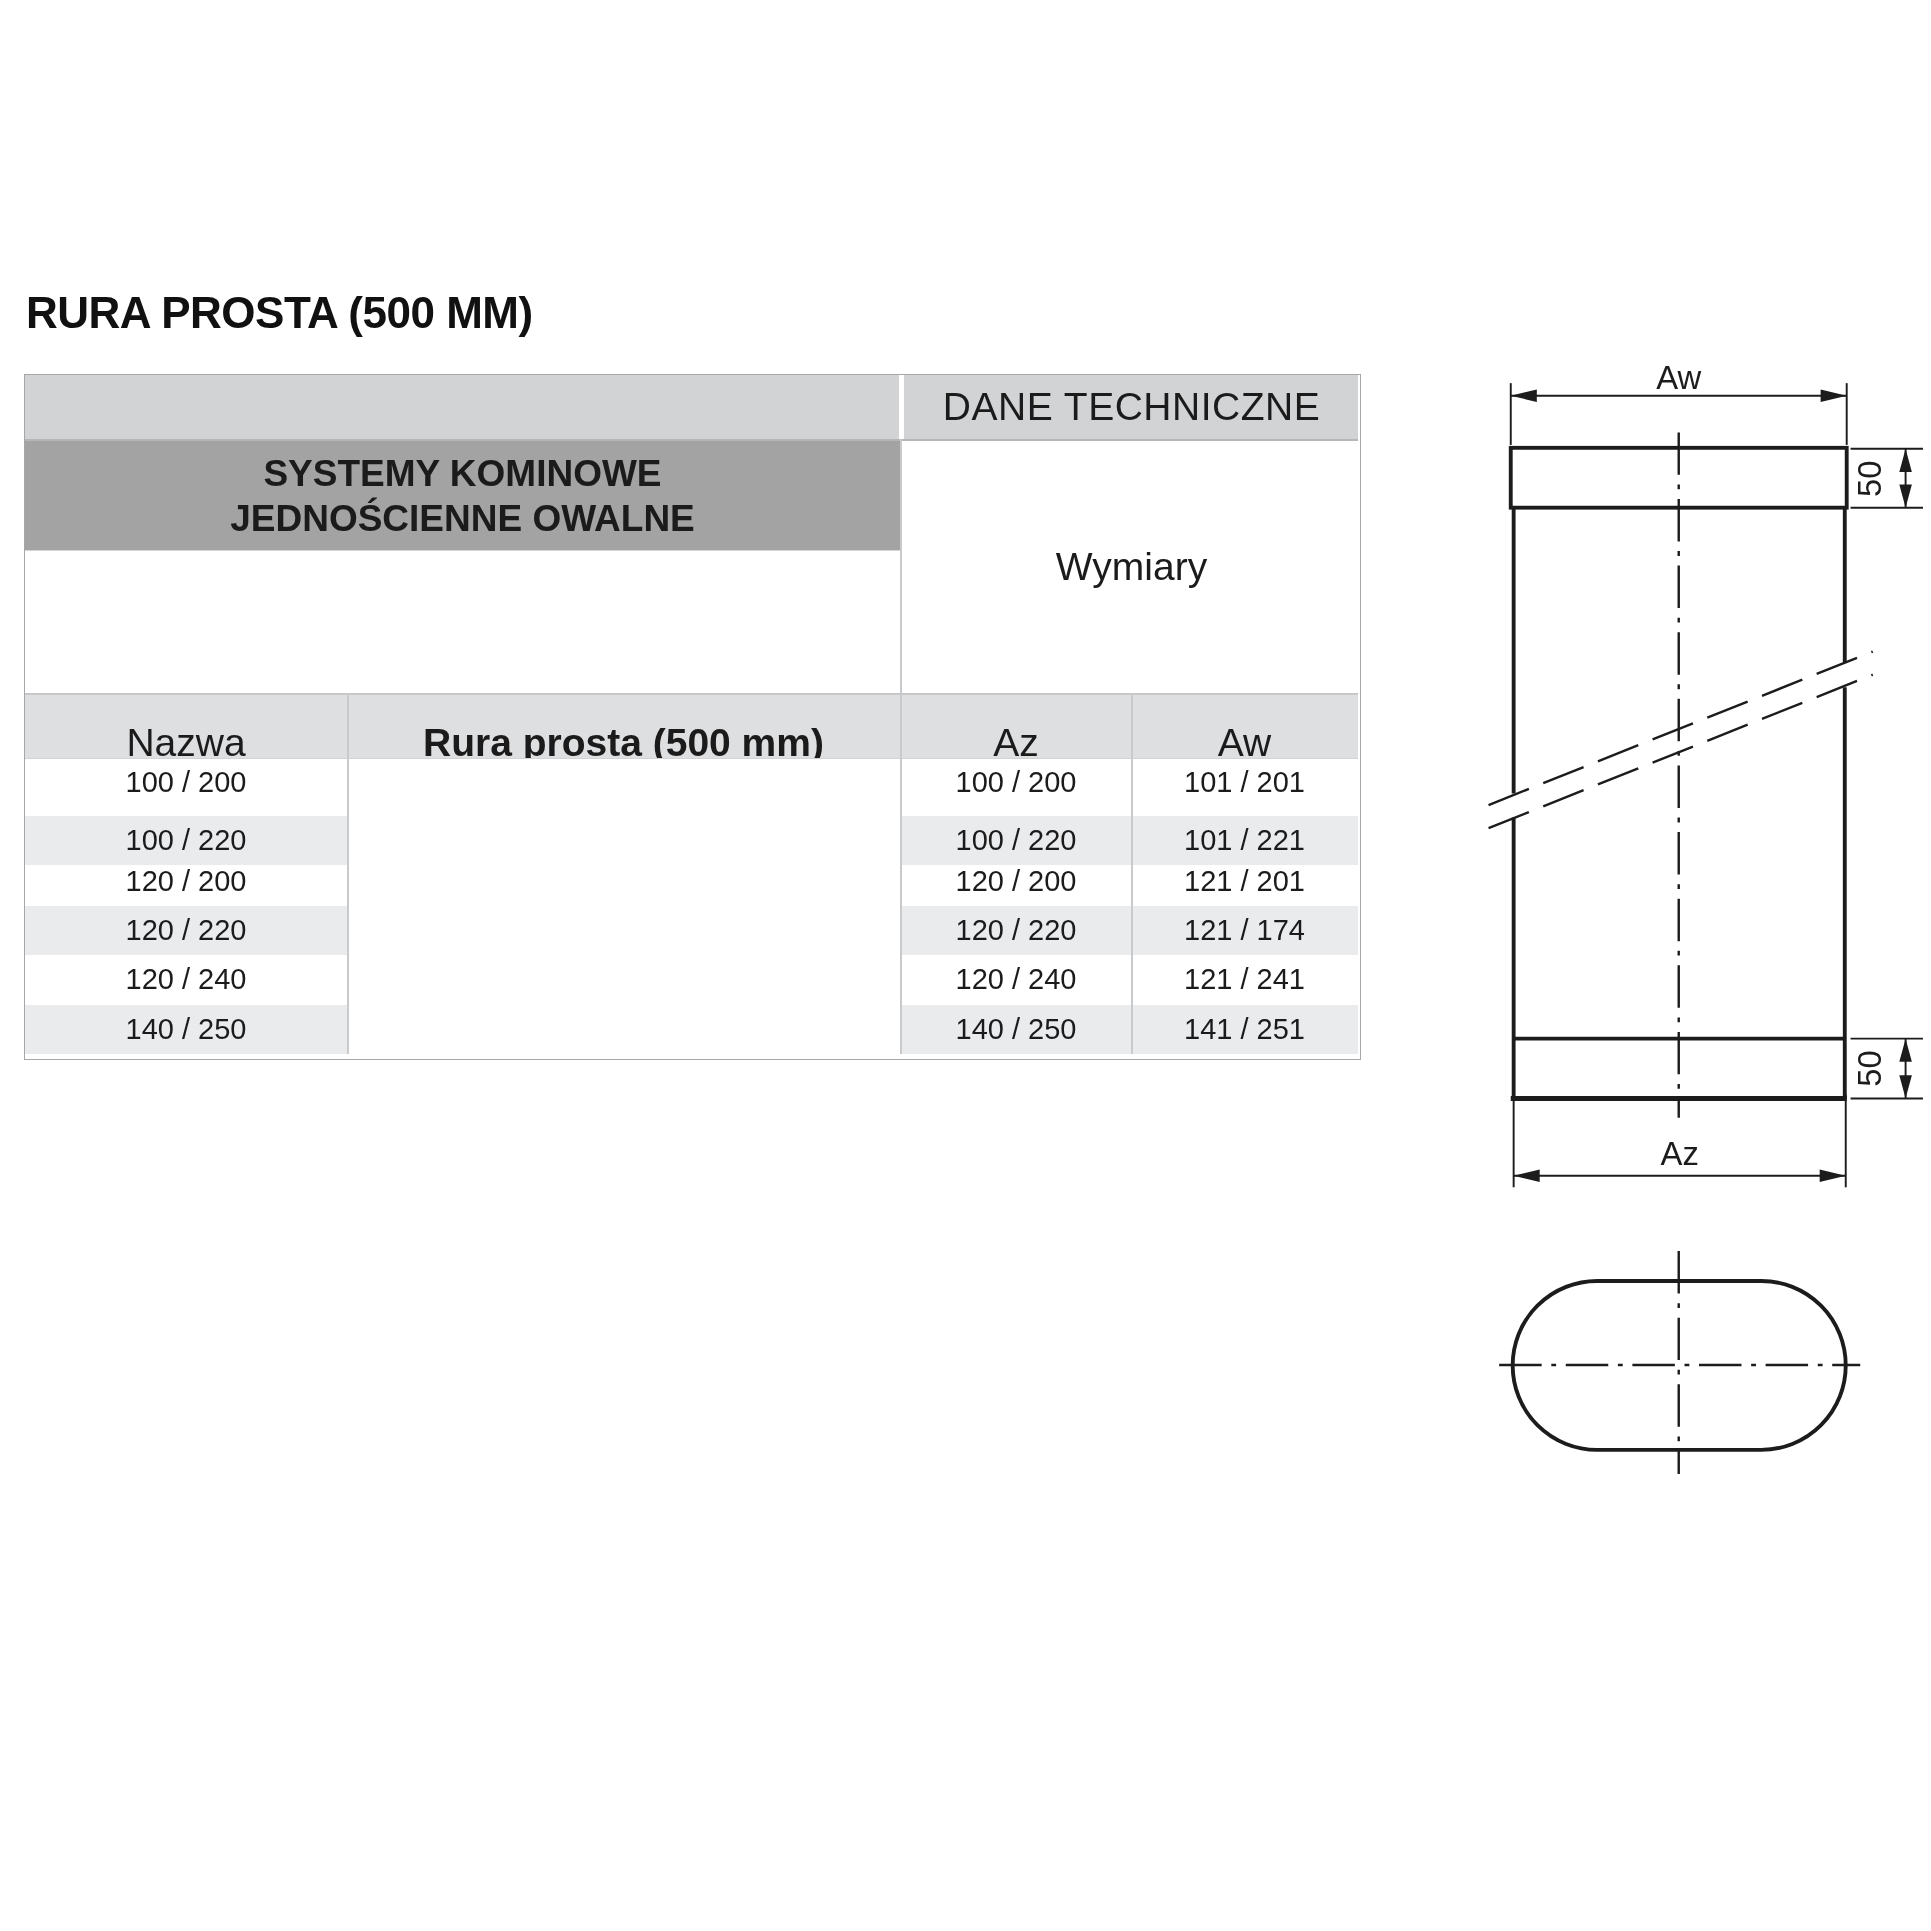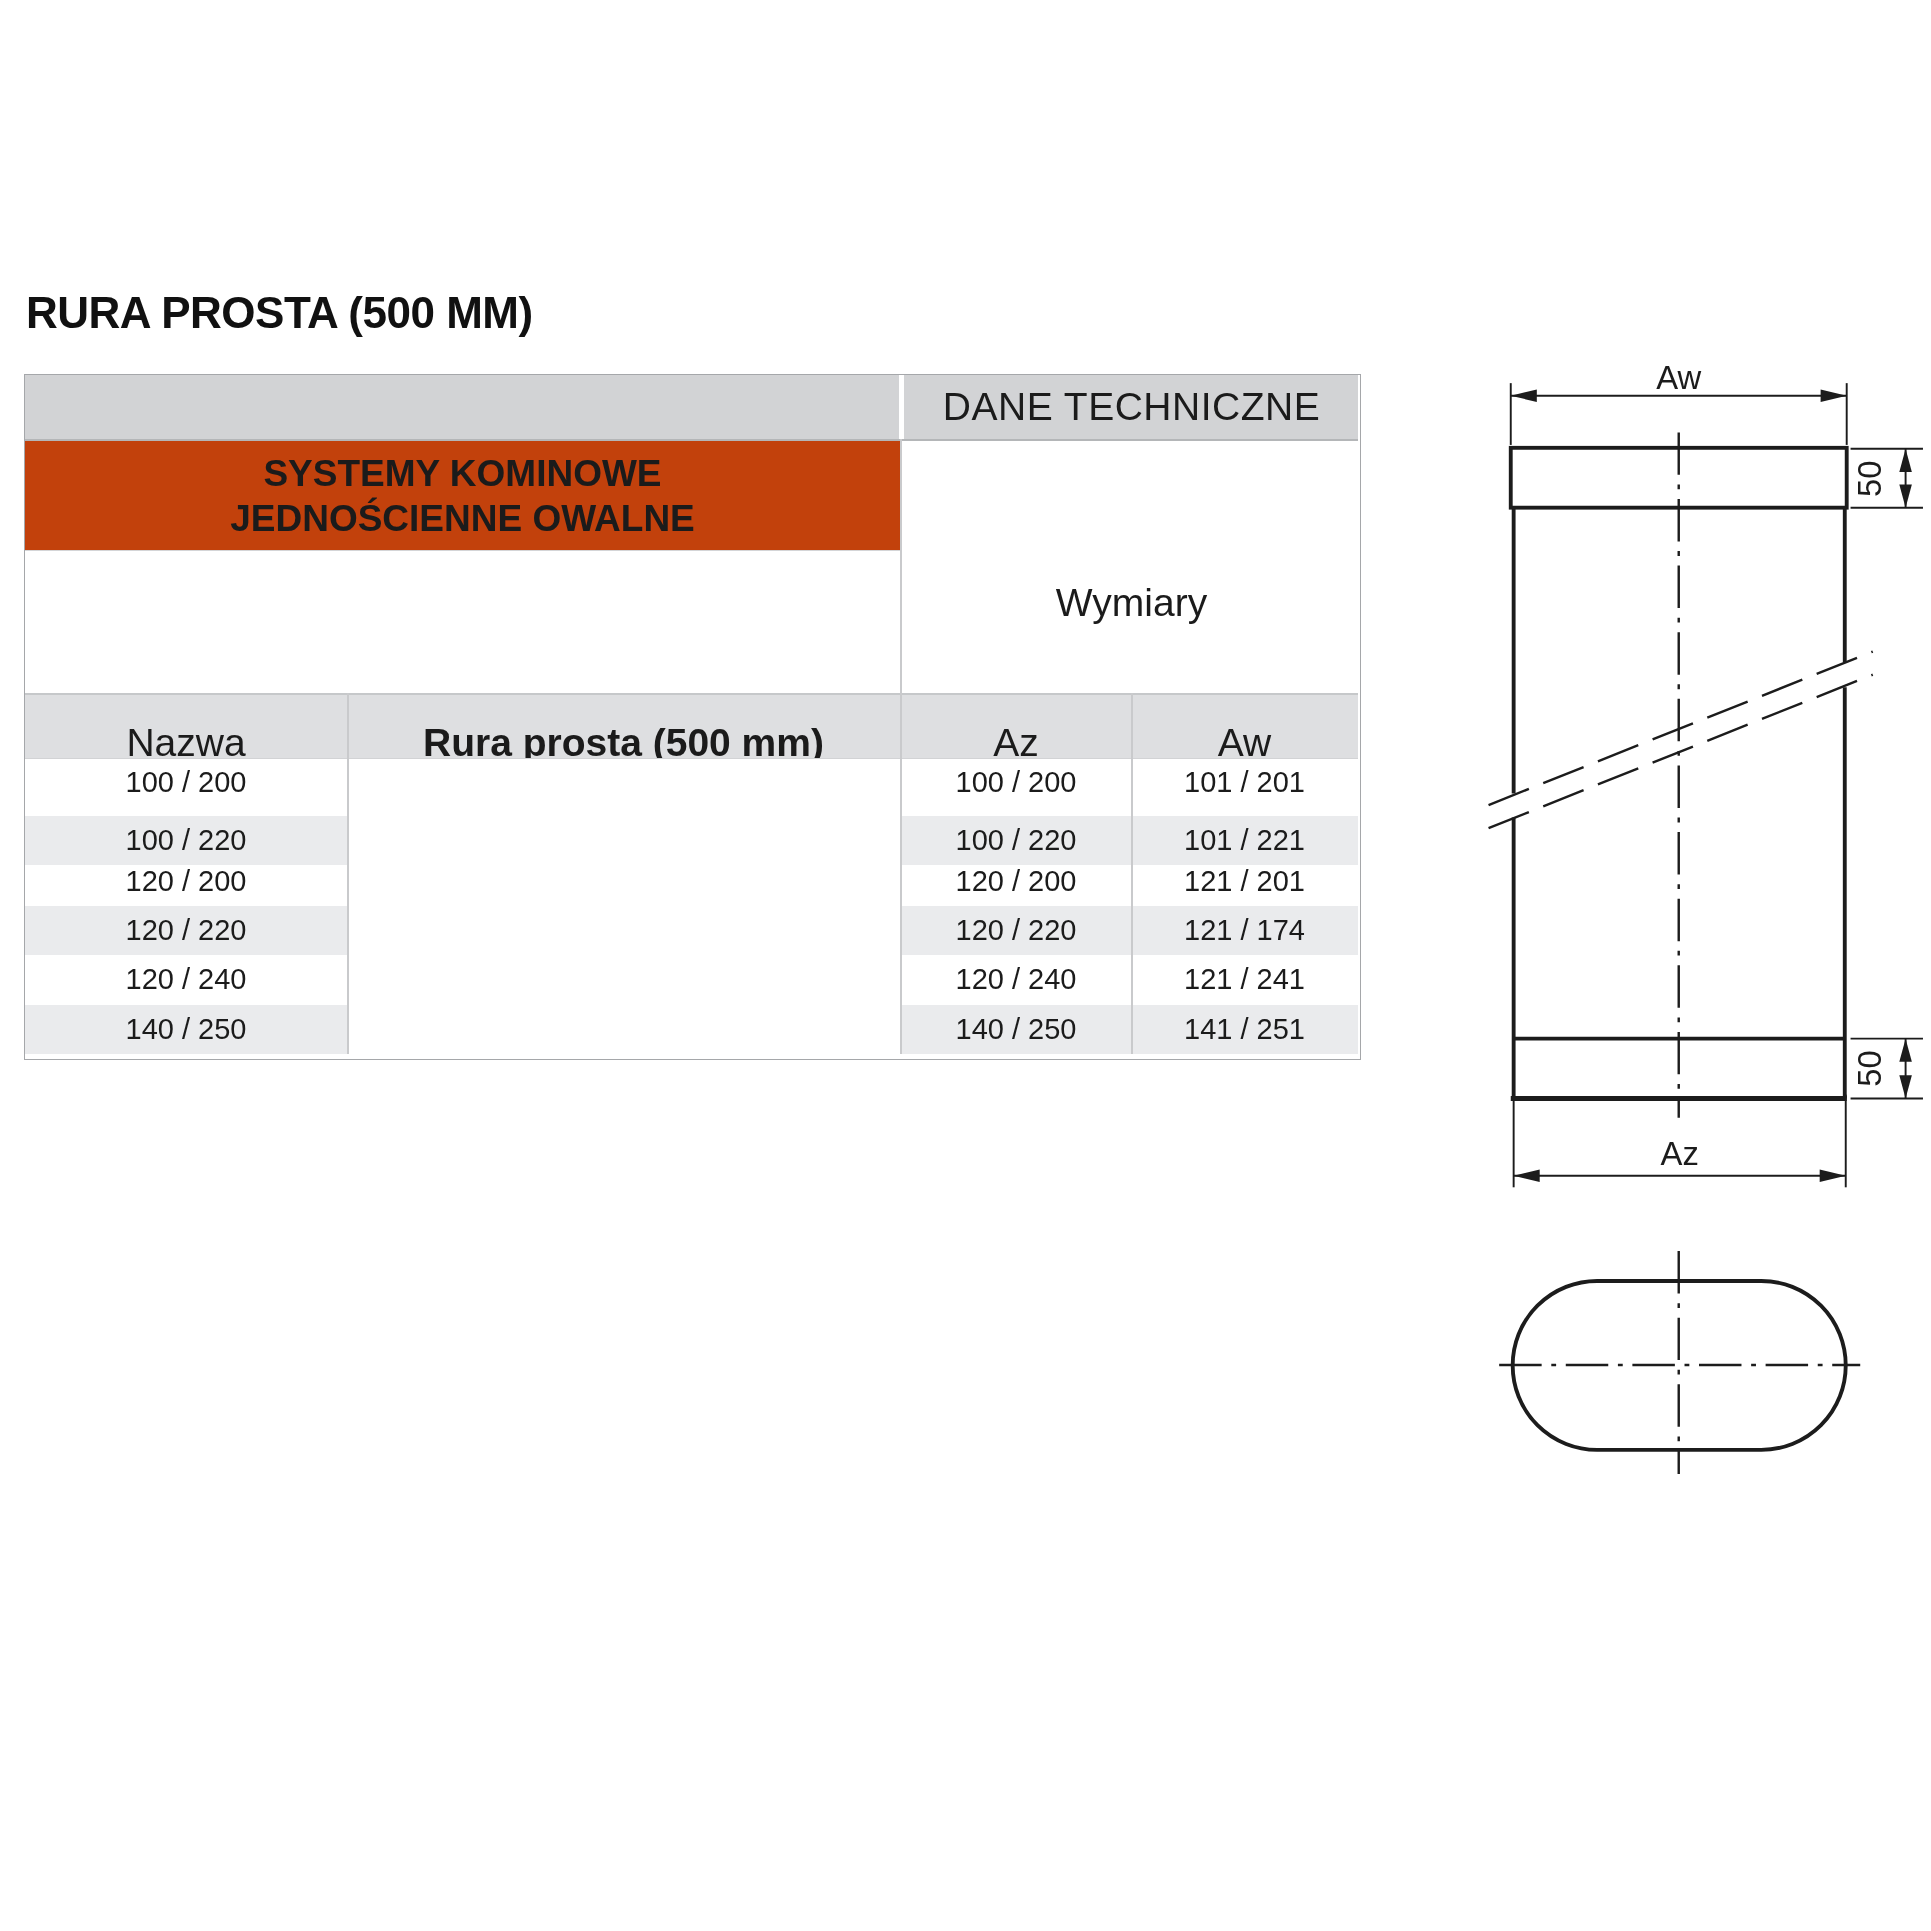--- a/index.html
+++ b/index.html
@@ -16,26 +16,26 @@
     position:absolute; left:24px; top:374px; width:1337px; height:686px;
     border:1.9px solid #a5a7aa; box-sizing:border-box; background:#fff;
   }
   .abs { position:absolute; box-sizing:border-box; }
   .flexc { display:flex; align-items:center; justify-content:center; text-align:center; }
   .band1 { left:0; top:0; width:1333px; height:64px; background:#d2d3d5; }
   .band1-gap { left:874px; top:0; width:4.8px; height:64px; background:#ffffff; }
   .dane-cell { left:879px; top:0; width:455px; height:64px; font-size:39px; letter-spacing:0.5px; }
   .line-band1 { left:0; top:64px; width:1333px; height:1.9px; background:#b4b6b8; }
   .systemy-cell {
-    left:0; top:66px; width:875px; height:109px; background:#c2410c;
+    left:0; top:66px; width:875px; height:109px; background:#a3a3a3;
     display:flex; flex-direction:column; align-items:center; justify-content:center;
     font-size:37px; font-weight:bold; line-height:45px;
   }
   .line-systemy { left:0; top:175px; width:875px; height:1px; background:#d4d5d7; }
-  .wymiary-cell { left:879px; top:66px; width:455px; height:252px; background:#ffffff; font-size:39px;margin-top:36px; }
+  .wymiary-cell { left:879px; top:66px; width:455px; height:252px; background:#ffffff; font-size:39px; }
   .line-headtop { left:0; top:318px; width:1333px; height:1.9px; background:#c6c8ca; z-index:4; }
   .head-band { left:0; top:320px; width:1333px; height:64px; background:#dedfe1; }
   .head-cell { top:336px; height:64px; font-size:39px; }
   .h-name { left:0; width:322px; }
   .h-prod { left:322px; width:553px; font-weight:bold; }
   .h-az { left:875px; width:232px; }
   .h-aw { left:1106px; width:227px; }
   .line-headbot { left:0; top:383px; width:1333px; height:1px; background:#d2d3d5; z-index:4; }
   .cell { height:49px; font-size:29px; }
   .c-name { left:0; width:322px; }

